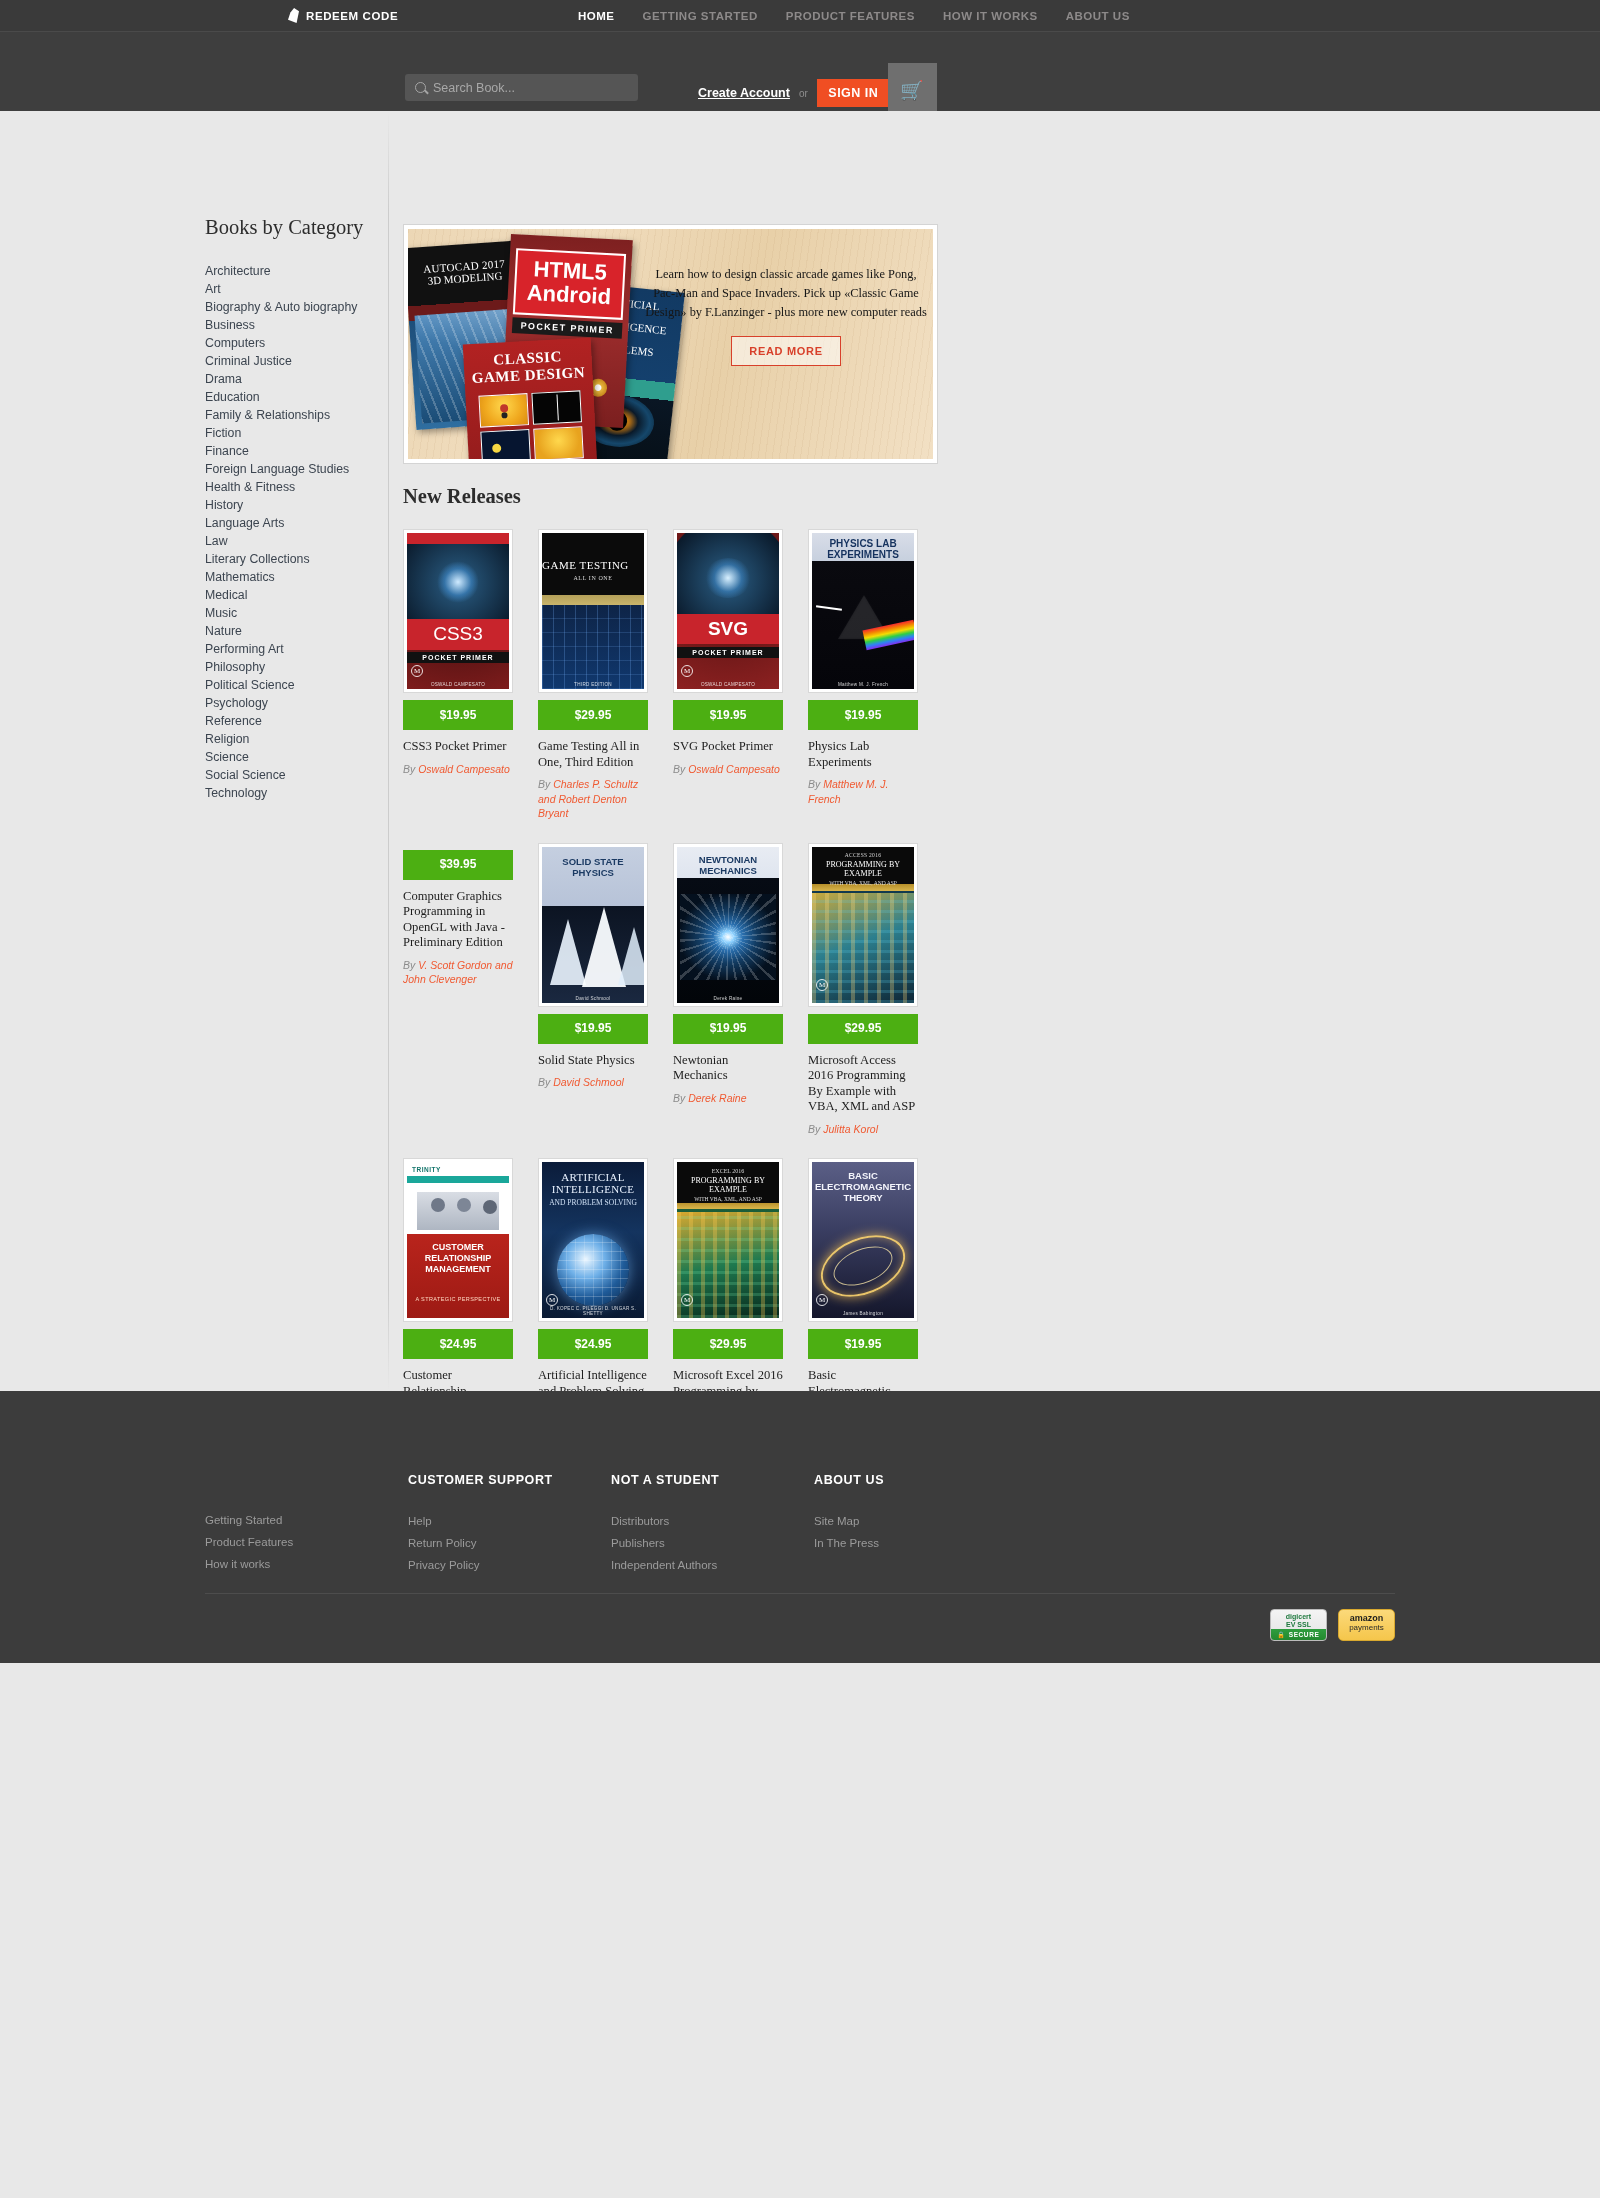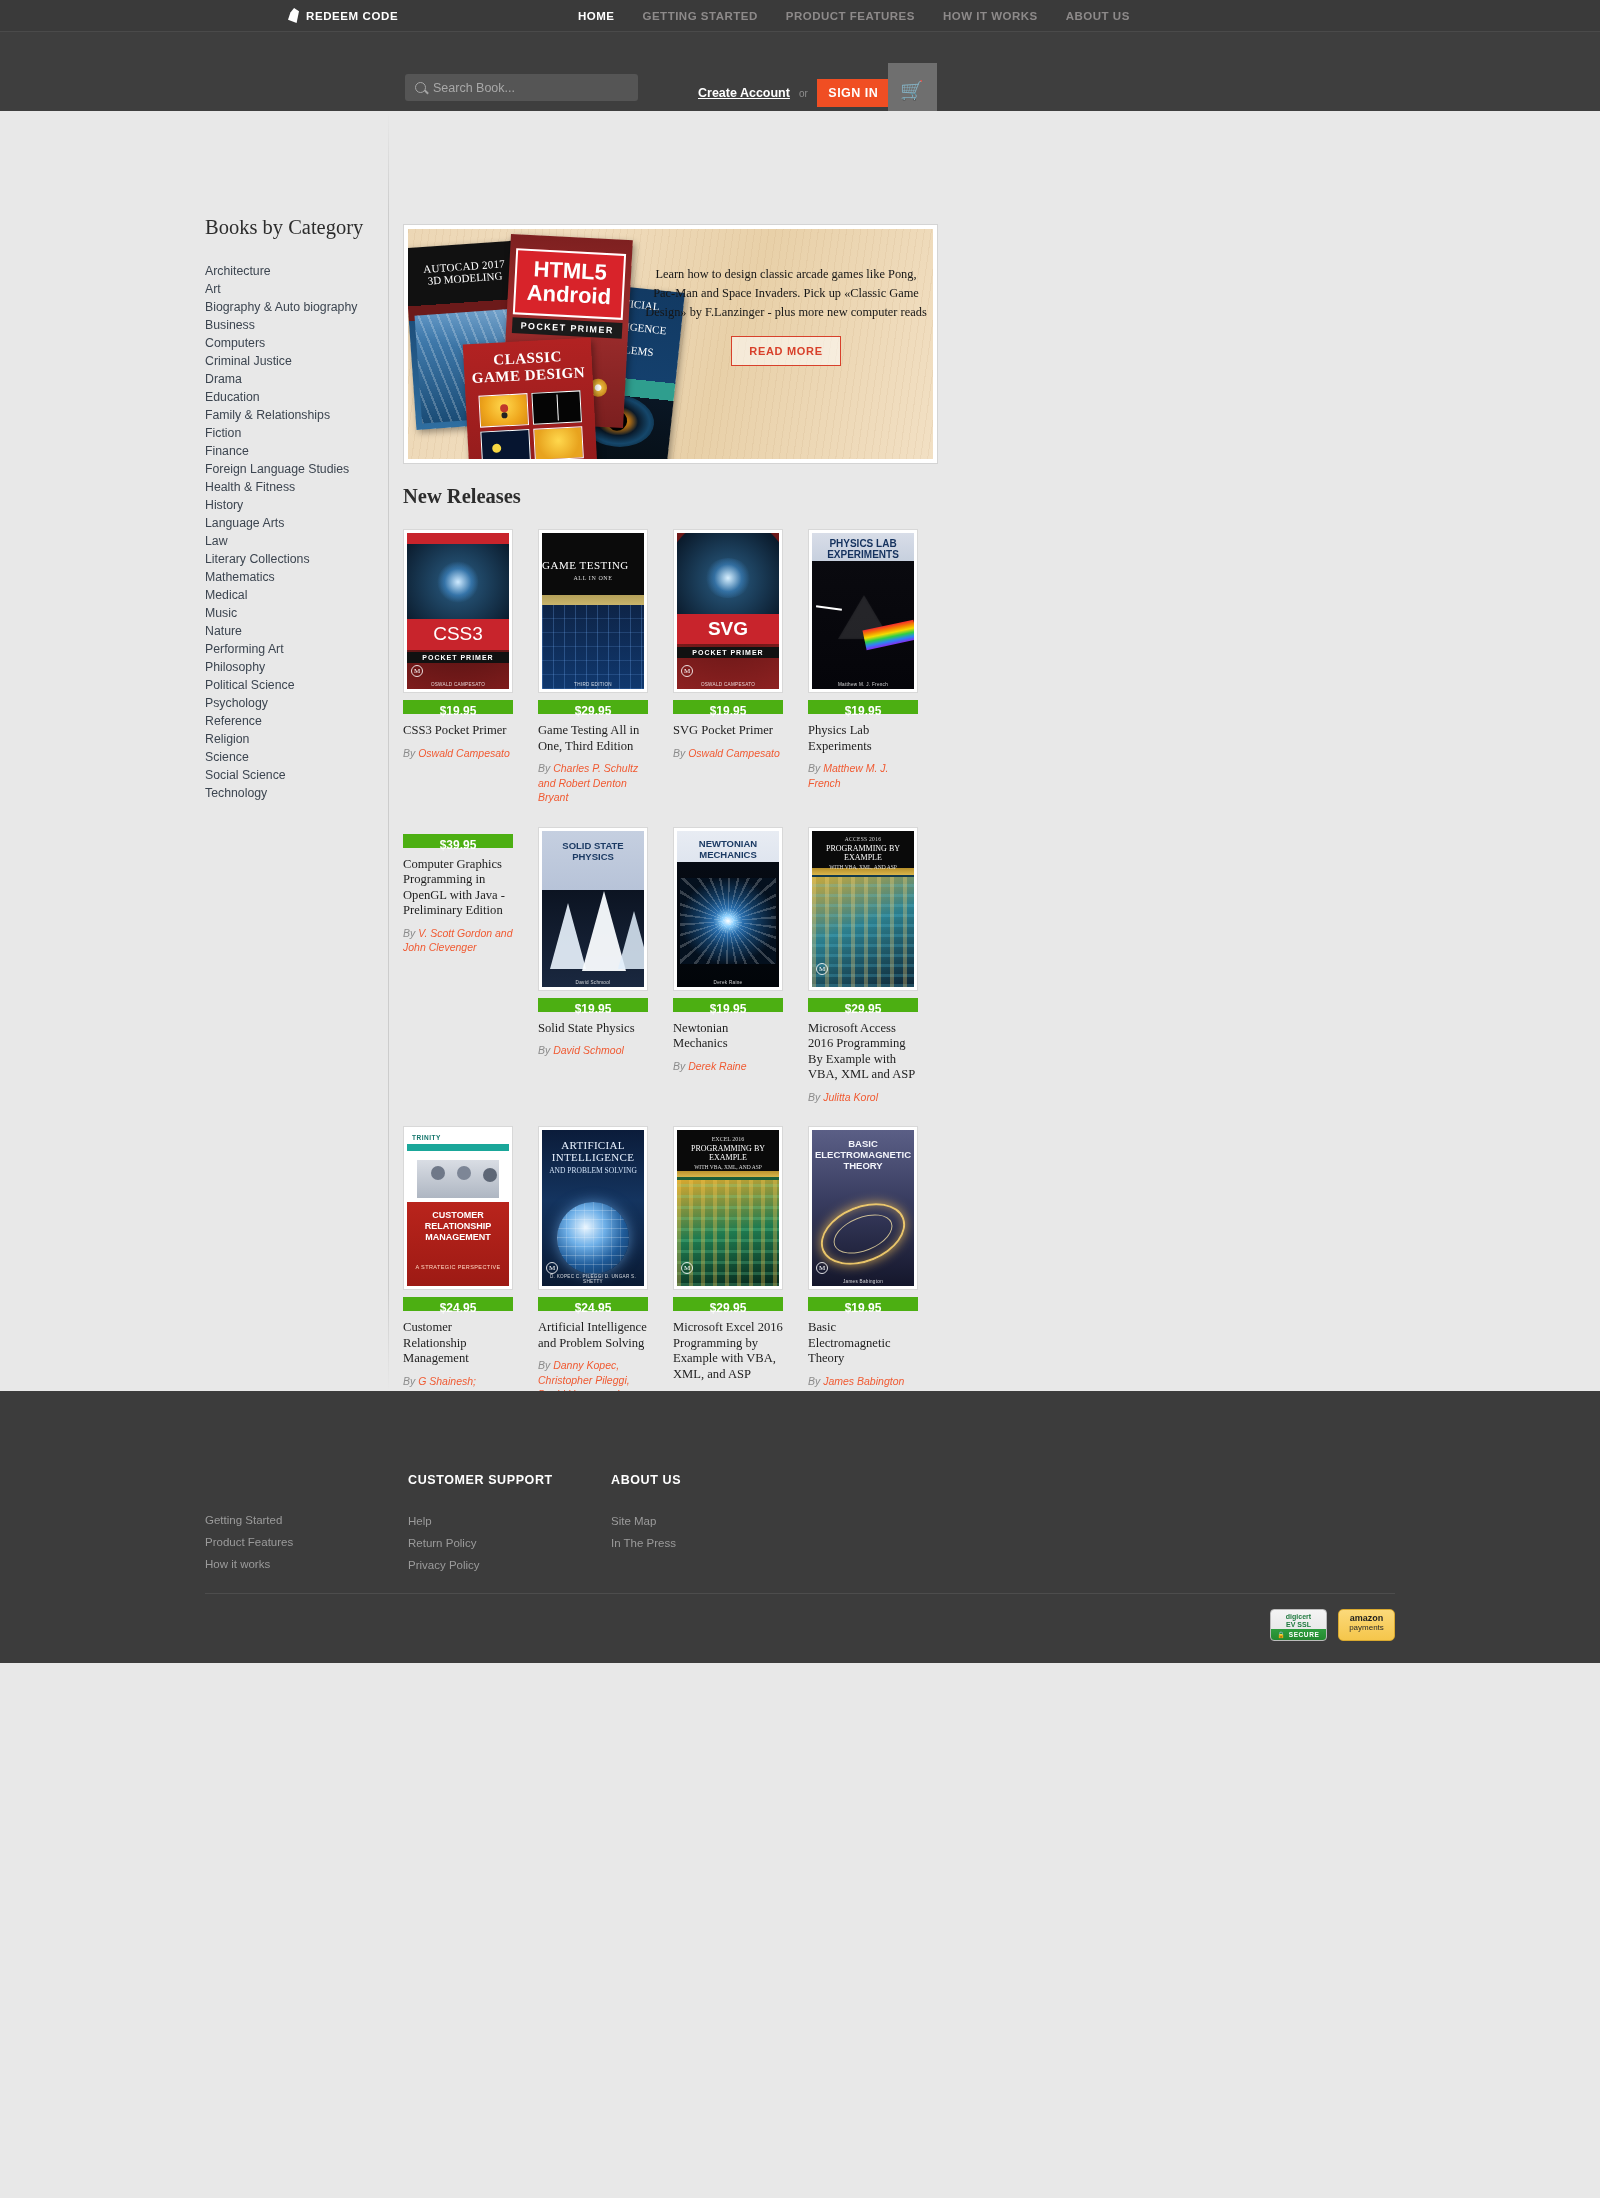--- a/index.html
+++ b/index.html
@@ -340,21 +340,21 @@
     background: #fff;
     border: 1px solid #d8d8d8;
     padding: 3px;
     overflow: hidden;
   }
   .cover-art { width: 100%; height: 100%; position: relative; overflow:hidden; }
   .price {
     display: block;
     margin-top: 7px;
     width: 110px;
-    height: 14px;
+    height: 30px;
     line-height: 23px;
     text-align: center;
     background: #4caf12;
     color: #fff;
     font-size: 12px;
     font-weight: bold;
     border: 0;
     cursor: pointer;
     font-family: "Liberation Sans", sans-serif;
   }
@@ -896,20 +896,26 @@
       <a href="#">How it works</a>
     </div>
 
     <div class="fcol">
       <h4>CUSTOMER SUPPORT</h4>
       <a href="#">Help</a>
       <a href="#">Return Policy</a>
       <a href="#">Privacy Policy</a>
     </div>
 
+    <div class="fcol">
+      <h4>NOT A STUDENT</h4>
+      <a href="#">Distributors</a>
+      <a href="#">Publishers</a>
+      <a href="#">Independent Authors</a>
+    </div>
 
     <div class="fcol">
       <h4>ABOUT US</h4>
       <a href="#">Site Map</a>
       <a href="#">In The Press</a>
     </div>
   </div>
 
   <div class="footer-rule"></div>
 

